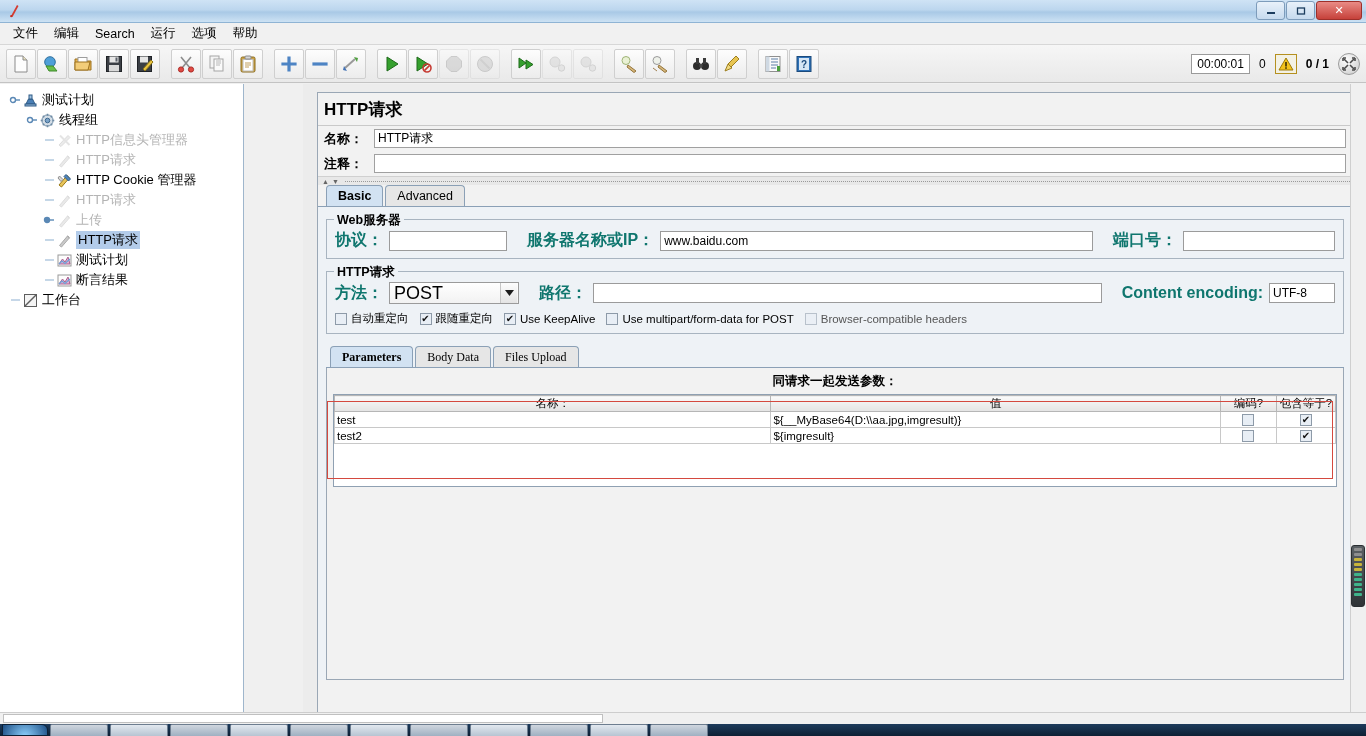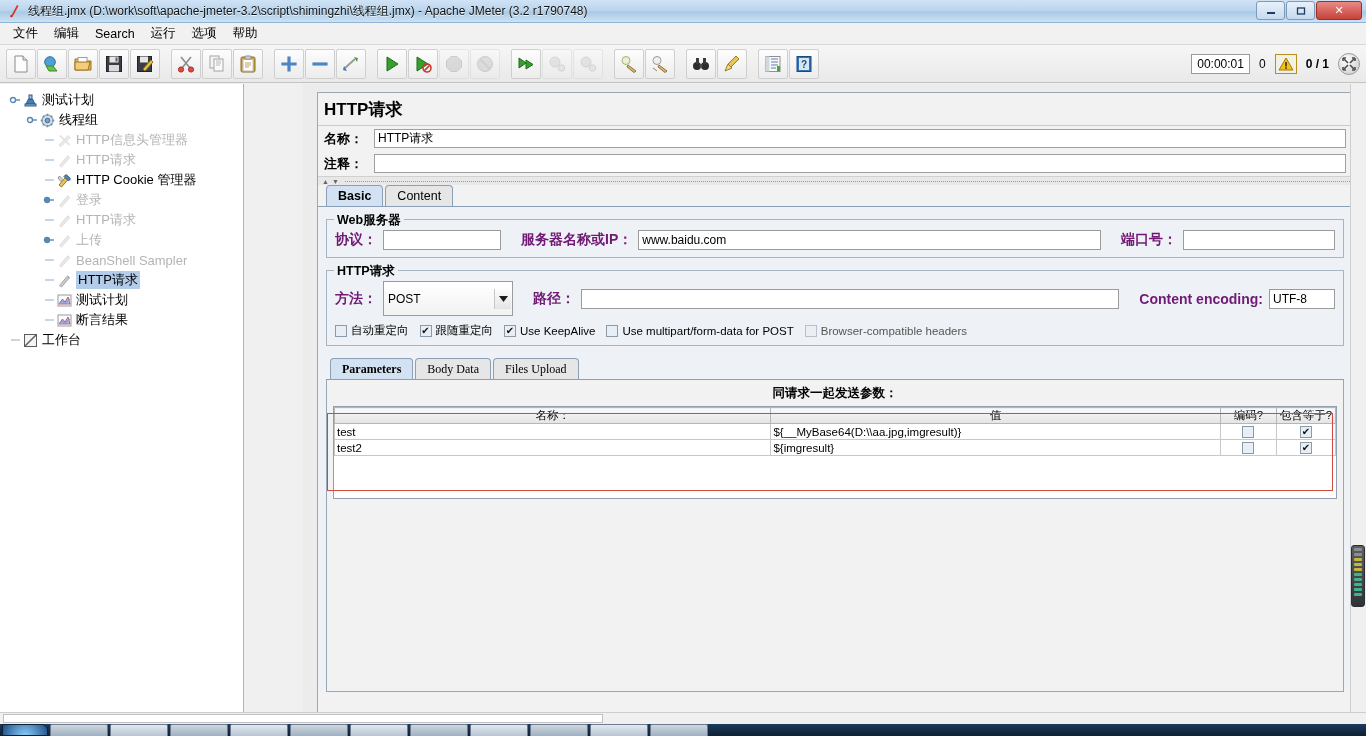--- a/index.html
+++ b/index.html
@@ -166,30 +166,30 @@
   
   .group {
     border: 1px solid #a8b4c0; margin-bottom: 12px; position: relative;
     padding: 10px 8px 7px 8px; background: #eef2f6;
   }
   .group > .gtitle {
     position: absolute; left: 7px; top: -8px; background: #eef2f6;
     padding: 0 3px; font-size: 12.5px; font-weight: bold; color: #000;
   }
   .grow { display: flex; align-items: center; gap: 6px; }
-  .glab { font-size: 14px; font-weight: bold; color: #701a75; white-space: nowrap; }
+  .glab { font-size: 16px; font-weight: bold; color: #0f766e; white-space: nowrap; }
   .gin {
     height: 20px; border: 1px solid #9b9b9b; background: #fff;
     font-size: 12px; padding: 1px 3px; display:flex; align-items:center; color: #000;
   }
   .combo {
-    height: 35px; width: 130px; border: 1px solid #9b9b9b;
+    height: 22px; width: 130px; border: 1px solid #9b9b9b;
     background: linear-gradient(to bottom,#ffffff,#f2f2f2);
     display: flex; align-items: center; justify-content: space-between;
-    font-size: 12px; color: #000; padding-left: 4px;
+    font-size: 18px; color: #000; padding-left: 4px;
   }
   .combo .arrowbox {
     width: 17px; height: 20px; margin: 0 1px 0 0;
     border-left: 1px solid #c6c6c6;
     background: linear-gradient(to bottom,#fdfdfd,#e4e4e4);
     display:flex; align-items:center; justify-content:center;
   }
   .chkrow { display: flex; align-items: center; gap: 11px; margin-top: 7px; }
   .chk { display: flex; align-items: center; gap: 4px; }
   .box {
@@ -278,21 +278,20 @@
 
 <div class="app">
 
   <div class="titlebar">
     <span class="tb-icon">
       <svg width="14" height="14" viewBox="0 0 14 14">
         <path d="M3 12 L9 1 L10.5 2 L4.5 13 Z" fill="#d43b2f"></path>
         <circle cx="3.2" cy="12.2" r="1.1" fill="#c62b20"></circle>
       </svg>
     </span>
-    <span class="tb-text">线程组.jmx (D:\work\soft\apache-jmeter-3.2\script\shimingzhi\线程组.jmx) - Apache JMeter (3.2 r1790748)</span>
     <div class="winbtns">
       <div class="winbtn">
         <svg width="12" height="10" viewBox="0 0 12 10">
             <rect x="2" y="6" width="8" height="2" fill="#1b3c5e"></rect>
           </svg>
       </div>
       <div class="winbtn">
         <svg width="12" height="10" viewBox="0 0 12 10">
             <rect x="2.5" y="2" width="7" height="6" fill="none" stroke="#1b3c5e" stroke-width="1.3"></rect>
           </svg>
@@ -593,77 +592,46 @@
               <path d="M2.5 3 L6 6.5 L4 8.5 L1 5 Z" fill="#d7d7d7" stroke="#8f8f8f"></path>
               <path d="M9 1.5 L13.5 6 L11.5 8 L7 3.5 Z" fill="#4f84bb" stroke="#2f5b86"></path>
             </svg>
           </span>
           <span class="tlabel">HTTP Cookie 管理器</span>
         </div>
         <div class="tnode">
           <span class="hsp" style="width: 38px;"></span>
           <span class="toggler">
             <svg width="12" height="12" viewBox="0 0 12 12">
+              <path d="M2 6 H11" stroke="#9fbcd8" stroke-width="1.2"></path>
+            </svg>
+          </span>
+          <span class="tico" style="opacity: 0.4;">
+            <svg width="15" height="15" viewBox="0 0 15 15">
+              <path d="M2.5 12.5 L10.5 3 L12.5 4.8 L4.5 14 Z" fill="#c9c9c9" stroke="#aaa"></path>
+              <path d="M10.5 3 L12.5 4.8" stroke="#9a9a9a"></path>
+            </svg>
+          </span>
+          <span class="tlabel dim">HTTP请求</span>
+        </div>
+        <div class="tnode">
+          <span class="hsp" style="width: 38px;"></span>
+          <span class="toggler">
+            <svg width="12" height="12" viewBox="0 0 12 12">
               <circle cx="4" cy="6" r="2.5" fill="#5a88b5" stroke="#5a88b5" stroke-width="1.4"></circle>
               <path d="M6.5 6 H11" stroke="#5a88b5" stroke-width="1.4"></path>
             </svg>
           </span>
           <span class="tico" style="opacity: 0.4;">
             <svg width="15" height="15" viewBox="0 0 15 15">
               <path d="M2.5 12.5 L10.5 3 L12.5 4.8 L4.5 14 Z" fill="#c9c9c9" stroke="#aaa"></path>
               <path d="M10.5 3 L12.5 4.8" stroke="#9a9a9a"></path>
             </svg>
           </span>
-          <span class="tlabel dim">登录</span>
-        </div>
-        <div class="tnode">
-          <span class="hsp" style="width: 38px;"></span>
-          <span class="toggler">
-            <svg width="12" height="12" viewBox="0 0 12 12">
-              <path d="M2 6 H11" stroke="#9fbcd8" stroke-width="1.2"></path>
-            </svg>
-          </span>
-          <span class="tico" style="opacity: 0.4;">
-            <svg width="15" height="15" viewBox="0 0 15 15">
-              <path d="M2.5 12.5 L10.5 3 L12.5 4.8 L4.5 14 Z" fill="#c9c9c9" stroke="#aaa"></path>
-              <path d="M10.5 3 L12.5 4.8" stroke="#9a9a9a"></path>
-            </svg>
-          </span>
-          <span class="tlabel dim">HTTP请求</span>
-        </div>
-        <div class="tnode">
-          <span class="hsp" style="width: 38px;"></span>
-          <span class="toggler">
-            <svg width="12" height="12" viewBox="0 0 12 12">
-              <circle cx="4" cy="6" r="2.5" fill="#5a88b5" stroke="#5a88b5" stroke-width="1.4"></circle>
-              <path d="M6.5 6 H11" stroke="#5a88b5" stroke-width="1.4"></path>
-            </svg>
-          </span>
-          <span class="tico" style="opacity: 0.4;">
-            <svg width="15" height="15" viewBox="0 0 15 15">
-              <path d="M2.5 12.5 L10.5 3 L12.5 4.8 L4.5 14 Z" fill="#c9c9c9" stroke="#aaa"></path>
-              <path d="M10.5 3 L12.5 4.8" stroke="#9a9a9a"></path>
-            </svg>
-          </span>
           <span class="tlabel dim">上传</span>
-        </div>
-        <div class="tnode">
-          <span class="hsp" style="width: 38px;"></span>
-          <span class="toggler">
-            <svg width="12" height="12" viewBox="0 0 12 12">
-              <path d="M2 6 H11" stroke="#9fbcd8" stroke-width="1.2"></path>
-            </svg>
-          </span>
-          <span class="tico" style="opacity: 0.4;">
-            <svg width="15" height="15" viewBox="0 0 15 15">
-              <path d="M2.5 12.5 L10.5 3 L12.5 4.8 L4.5 14 Z" fill="#c9c9c9" stroke="#aaa"></path>
-              <path d="M10.5 3 L12.5 4.8" stroke="#9a9a9a"></path>
-            </svg>
-          </span>
-          <span class="tlabel dim">BeanShell Sampler</span>
         </div>
         <div class="tnode">
           <span class="hsp" style="width: 38px;"></span>
           <span class="toggler">
             <svg width="12" height="12" viewBox="0 0 12 12">
               <path d="M2 6 H11" stroke="#9fbcd8" stroke-width="1.2"></path>
             </svg>
           </span>
           <span class="tico">
             <svg width="15" height="15" viewBox="0 0 15 15">
@@ -738,21 +706,21 @@
       </div>
 
       <div class="splitter">
         <span class="sp-arrow">▲</span>
         <span class="sp-arrow">▼</span>
         <span class="sp-dots"></span>
       </div>
 
       <div class="tabstrip">
         <div class="tab active">Basic</div>
-        <div class="tab">Content</div>
+        <div class="tab">Advanced</div>
       </div>
 
       <div class="tabbody">
 
         <div class="group" style="margin-top:6px;">
           <div class="gtitle">Web服务器</div>
           <div class="grow">
             <span class="glab">协议：</span>
             <span class="gin" style="width:118px"></span>
             <span class="glab" style="margin-left:14px">服务器名称或IP：</span>

